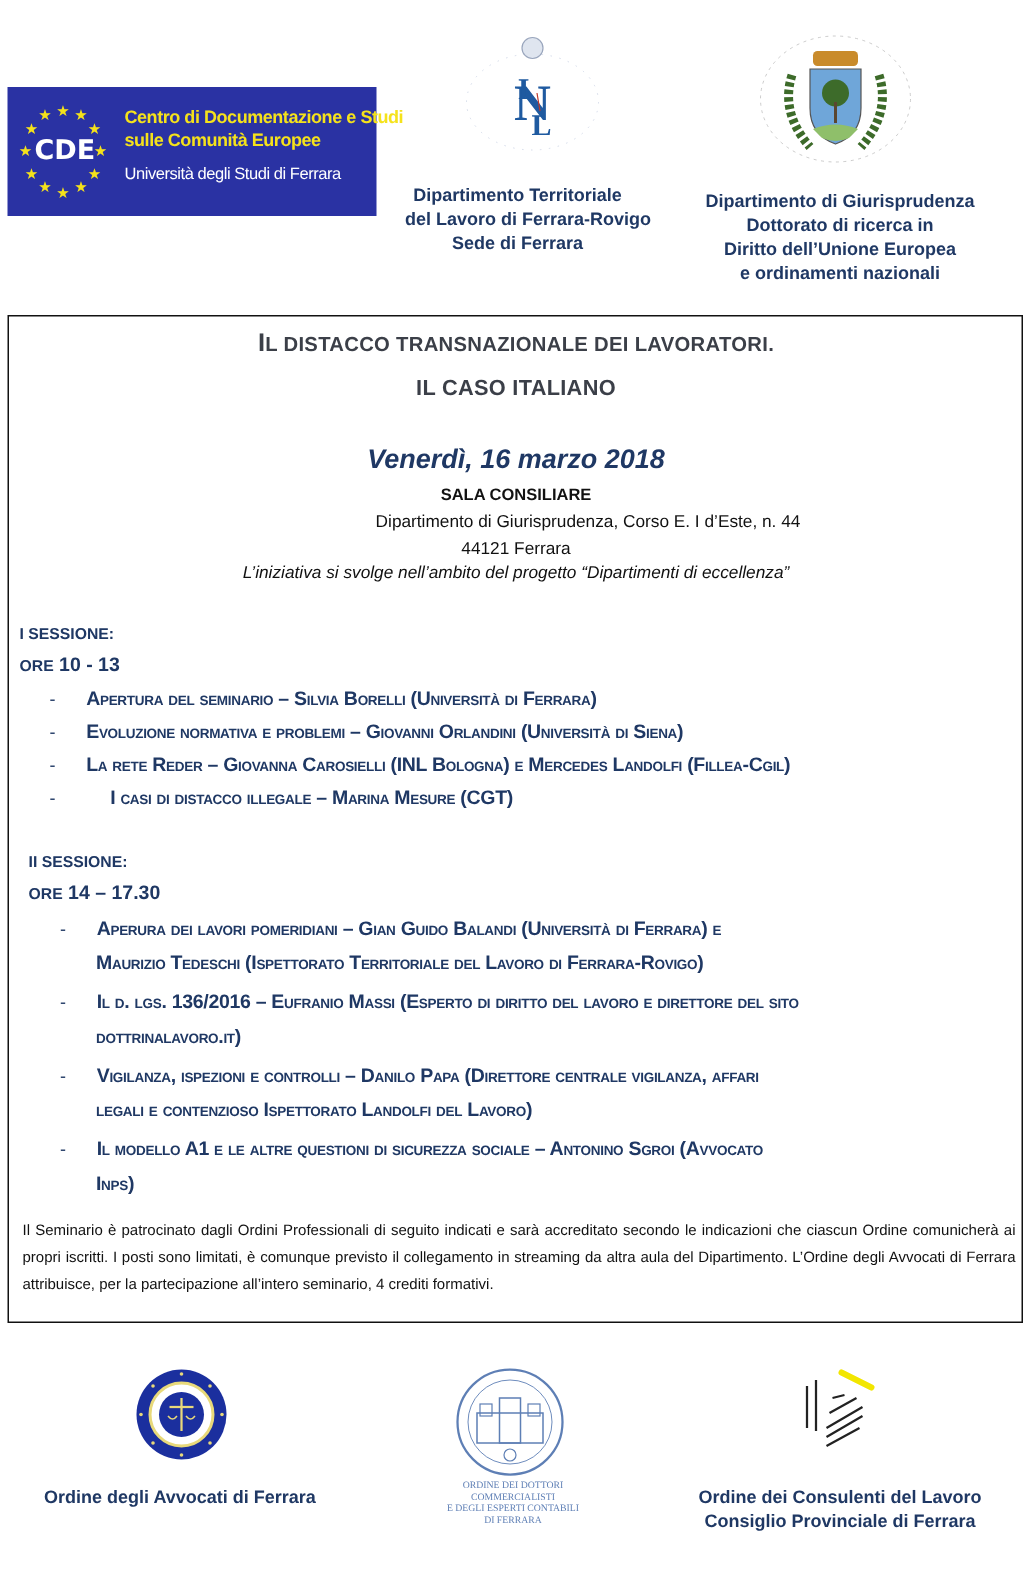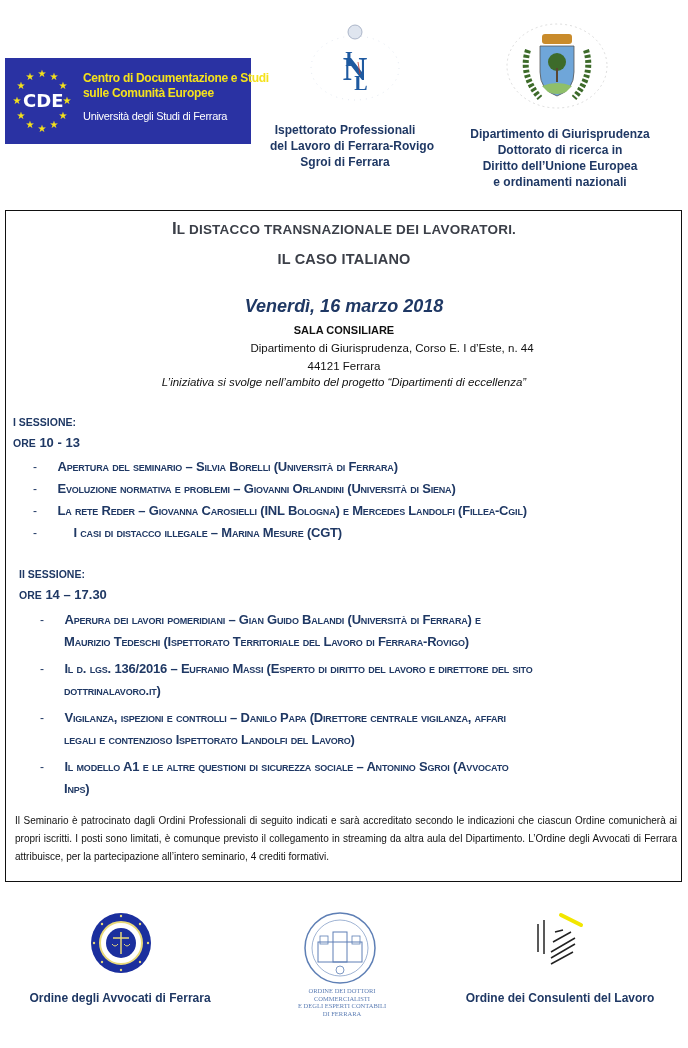--- a/index.html
+++ b/index.html
@@ -54,23 +54,23 @@
   <svg viewBox="0 0 100 88" width="100" height="88">
     <ellipse cx="50" cy="46" rx="44" ry="32" fill="none" stroke="#cfd6e6" stroke-width="0.6" stroke-dasharray="1 5"></ellipse>
     <circle cx="50" cy="10" r="7" fill="#dfe5ef" stroke="#9aa6bd" stroke-width="0.8"></circle>
     <text x="50" y="58" text-anchor="middle" font-family="Liberation Serif, serif" font-size="34" font-weight="bold" fill="#1f5aa0">N</text>
     <text x="44" y="44" text-anchor="middle" font-family="Liberation Serif, serif" font-size="20" font-weight="bold" fill="#1f5aa0">I</text>
     <text x="56" y="68" text-anchor="middle" font-family="Liberation Serif, serif" font-size="20" font-weight="bold" fill="#1f5aa0">L</text>
     <line x1="53" y1="40" x2="55" y2="52" stroke="#c0392b" stroke-width="0.8"></line>
   </svg>
 </div>
 <div class="abs cap" style="left:270px;top:122px;width:150px;">
-  <div>Ispettorato Professionali</div>
+  <div>Dipartimento Territoriale</div>
   <div>del Lavoro di Ferrara-Rovigo</div>
-  <div>Sgroi di Ferrara</div>
+  <div>Sede di Ferrara</div>
 </div>
 
 <div class="abs" style="left:500px;top:20px;width:115px;height:92px;">
   <svg viewBox="0 0 115 92" width="115" height="92">
     <ellipse cx="57" cy="46" rx="50" ry="42" fill="none" stroke="#bbb" stroke-width="0.5" stroke-dasharray="2 3"></ellipse>
     <path d="M28 30 Q20 55 40 78" fill="none" stroke="#3d6b2a" stroke-width="6" stroke-dasharray="3 2"></path>
     <path d="M86 30 Q94 55 74 78" fill="none" stroke="#3d6b2a" stroke-width="6" stroke-dasharray="3 2"></path>
     <rect x="42" y="14" width="30" height="10" rx="3" fill="#c98b2b"></rect>
     <path d="M40 26 H74 V52 Q74 70 57 76 Q40 70 40 52 Z" fill="#6fa6d9" stroke="#555" stroke-width="0.8"></path>
     <circle cx="57" cy="42" r="9" fill="#3d6b2a"></circle>
@@ -200,13 +200,14 @@
 <div class="abs" style="left:535px;top:912px;width:50px;height:58px;">
   <svg viewBox="0 0 50 58" width="50" height="58">
     <line x1="26" y1="3" x2="46" y2="13" stroke="#f2e600" stroke-width="4" stroke-linecap="round"></line>
     <line x1="3" y1="12" x2="3" y2="40" stroke="#222" stroke-width="1.5"></line>
     <line x1="9" y1="8" x2="9" y2="42" stroke="#222" stroke-width="1.5"></line>
     <path d="M16 40 L40 26 M16 46 L40 32 M16 52 L38 40 M18 30 L36 20 M20 20 L28 18" stroke="#222" stroke-width="1.5" fill="none"></path>
   </svg>
 </div>
 <div class="abs cap" style="left:455px;top:990px;width:210px;">
   <div>Ordine dei Consulenti del Lavoro</div>
+  <div>Consiglio Provinciale di Ferrara</div>
 </div>
 
 </body></html>

